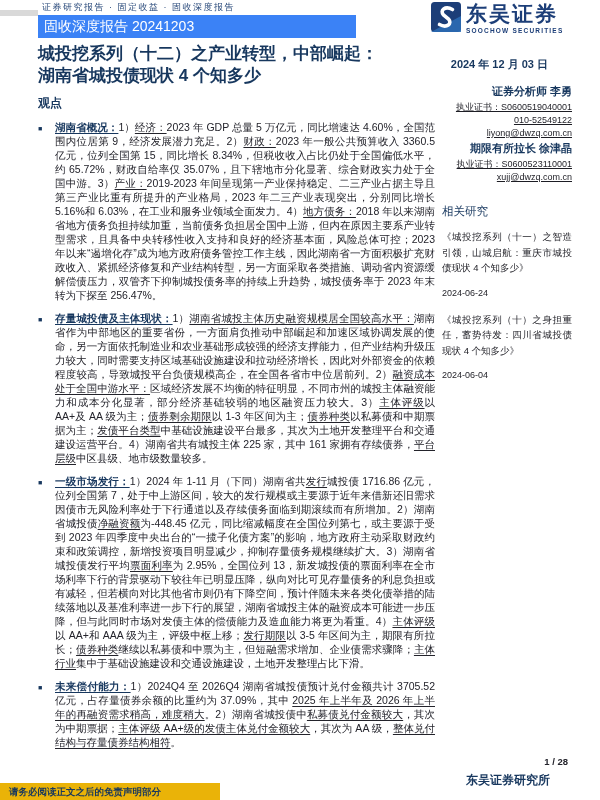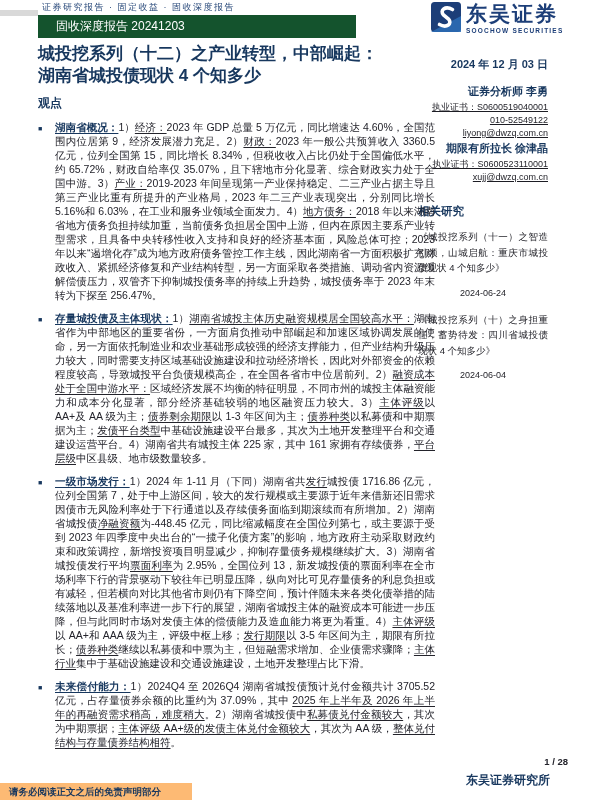--- a/index.html
+++ b/index.html
@@ -2,54 +2,54 @@
 <html><head>
 <meta charset="utf-8">
 <style>
   html,body{margin:0;padding:0;background:#ffffff;}
   #page{position:relative;width:600px;height:800px;background:#ffffff;overflow:hidden;
         font-family:"Liberation Sans","DejaVu Sans",sans-serif;color:#23232b;}
 
   
   .gray-dash{position:absolute;left:0;top:10px;width:38px;height:6px;background:#d9d9d9;}
   .topline{position:absolute;left:42px;top:1px;font-size:9px;letter-spacing:1.5px;color:#2a4a7b;}
-  .banner{position:absolute;left:38px;top:15px;width:318px;height:23px;background:#14532d;
-          color:#ffffff;font-size:12px;line-height:23px;padding-left:18px;box-sizing:border-box;}
+  .banner{position:absolute;left:38px;top:15px;width:318px;height:23px;background:#3b82f6;
+          color:#ffffff;font-size:14px;line-height:23px;padding-left:6px;box-sizing:border-box;}
   .title{position:absolute;left:38px;top:43px;width:400px;font-size:17px;font-weight:bold;
          color:#17375e;line-height:22px;}
 
   .logo{position:absolute;left:431px;top:2px;display:flex;align-items:flex-start;}
   .logo-icon{width:30px;height:30px;margin-right:5px;}
   .logo-cn{font-family:"Liberation Serif","DejaVu Serif",serif;font-size:21px;font-weight:bold;
            color:#1c3e78;letter-spacing:2px;line-height:24px;}
   .logo-en{font-size:6.5px;font-weight:bold;color:#1c3e78;letter-spacing:1.2px;margin-top:1px;}
   .date{position:absolute;right:52px;top:57px;font-size:11px;font-weight:bold;color:#17375e;}
 
   
-  .sidebar{position:absolute;left:418px;top:84px;width:130px;}
+  .sidebar{position:absolute;left:442px;top:84px;width:130px;}
   .an-role{font-size:11px;font-weight:bold;color:#17375e;text-align:right;margin-bottom:2px;}
   .an-line{font-size:9px;color:#1d1d24;text-align:right;line-height:13px;text-decoration:underline;}
   .an-block{margin-bottom:1px;}
-  .related-header{font-size:11.5px;font-weight:bold;color:#17375e;margin-top:20px;margin-bottom:10px;text-align:left;}
+  .related-header{font-size:11.5px;font-weight:normal;color:#17375e;margin-top:20px;margin-bottom:10px;text-align:left;}
   .rel-title{font-size:9.5px;color:#1d1d24;line-height:15.5px;text-align:justify;}
-  .rel-date{font-size:9px;color:#1d1d24;text-align:center;margin-top:12px;margin-bottom:14px;}
+  .rel-date{font-size:9px;color:#1d1d24;text-align:left;margin-top:12px;margin-bottom:14px;}
 
   
   .main{position:absolute;left:38px;top:95px;width:397px;height:655px;overflow:hidden;}
   .viewpoint-header{font-size:12px;font-weight:bold;color:#17375e;margin-bottom:8px;}
   .bullet{position:relative;padding-left:17px;font-size:10.5px;line-height:14px;
           text-align:justify;color:#23232b;margin-bottom:9px;}
   .bullet-marker{position:absolute;left:0;top:2px;font-size:7px;color:#17375e;}
   .b-head{font-weight:bold;color:#17375e;text-decoration:underline;text-underline-offset:2px;}
   .u{text-decoration:underline;text-underline-offset:2px;}
 
   
   .page-num{position:absolute;right:32px;top:756px;font-size:9.5px;font-weight:bold;color:#23232b;}
   .org{position:absolute;right:50px;top:772px;font-size:12px;font-weight:bold;color:#17375e;text-align:right;}
-  .disclaimer{position:absolute;left:0;top:783px;width:192px;height:17px;background:#fdba74;
+  .disclaimer{position:absolute;left:0;top:783px;width:220px;height:17px;background:#eab308;
               font-size:9.5px;font-weight:bold;color:#17375e;line-height:17px;padding-left:9px;box-sizing:border-box;}
 </style>
 </head>
 <body>
 
 <div id="page">
 
   <div class="gray-dash"></div>
   <div class="topline">证券研究报告 · 固定收益 · 固收深度报告</div>
   <div class="banner">固收深度报告 20241203</div>

